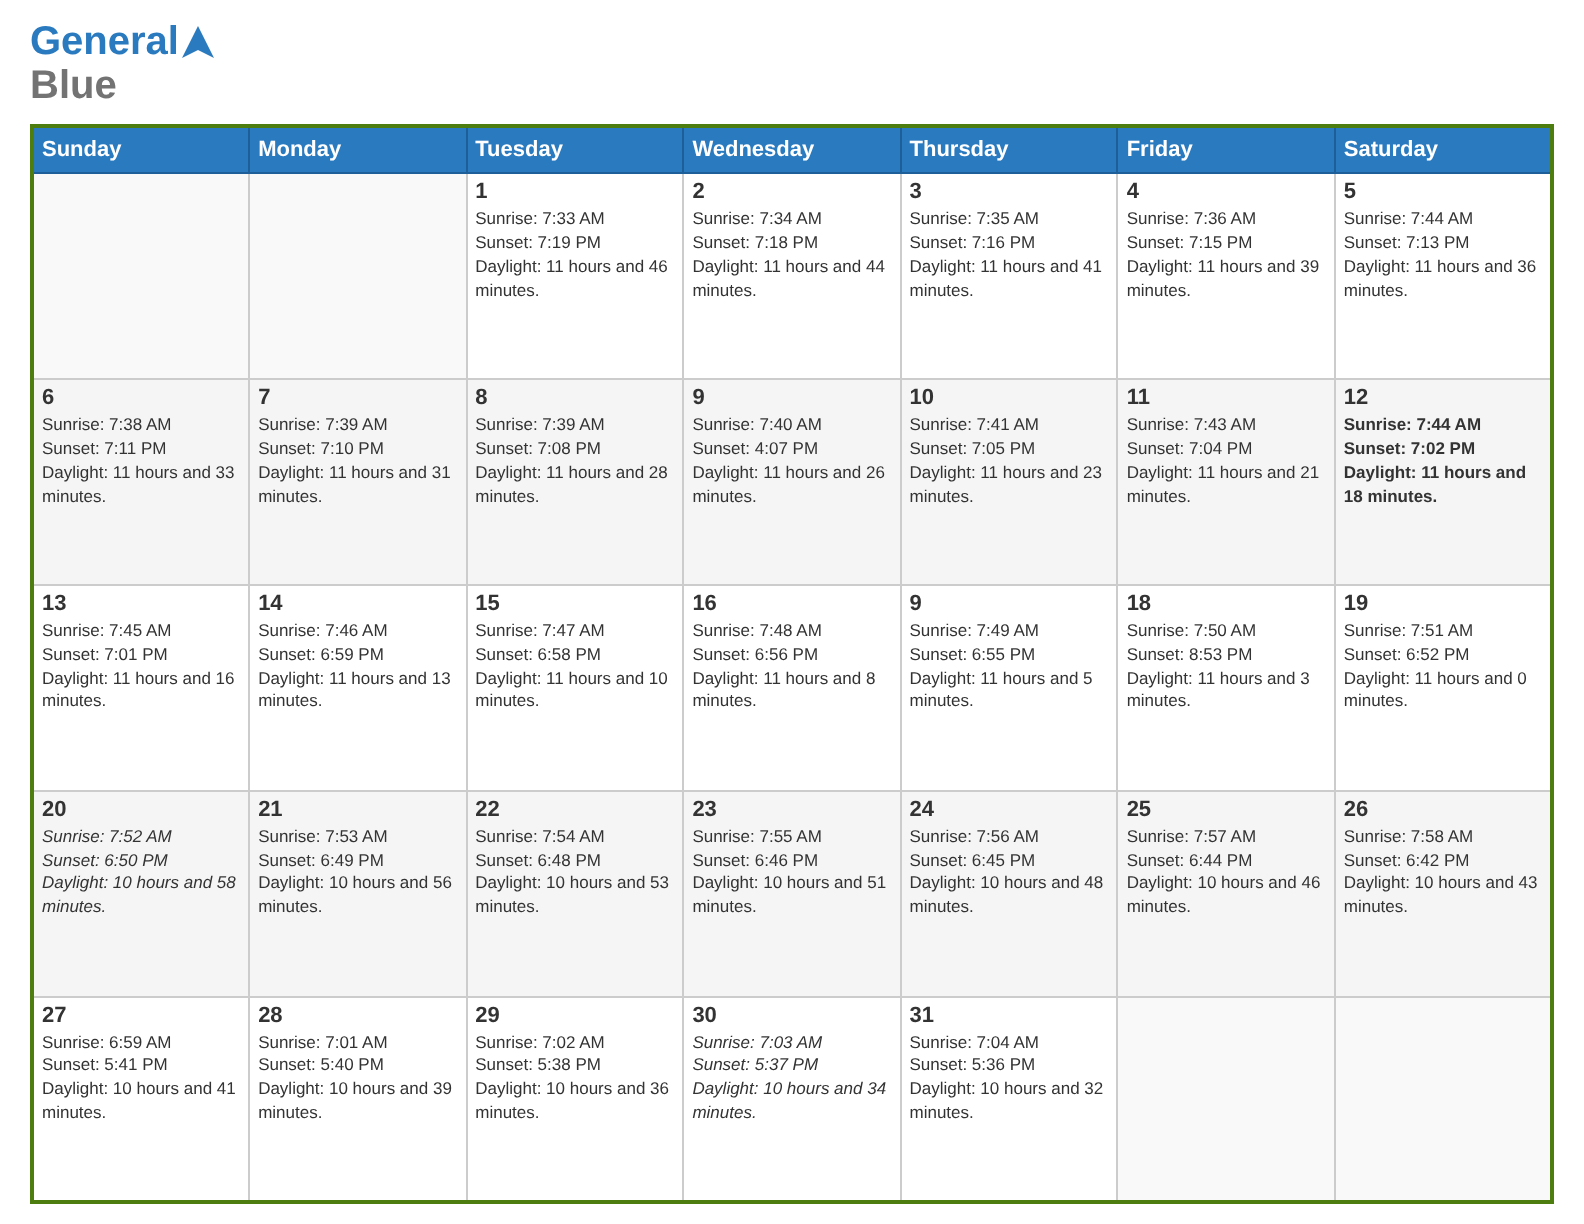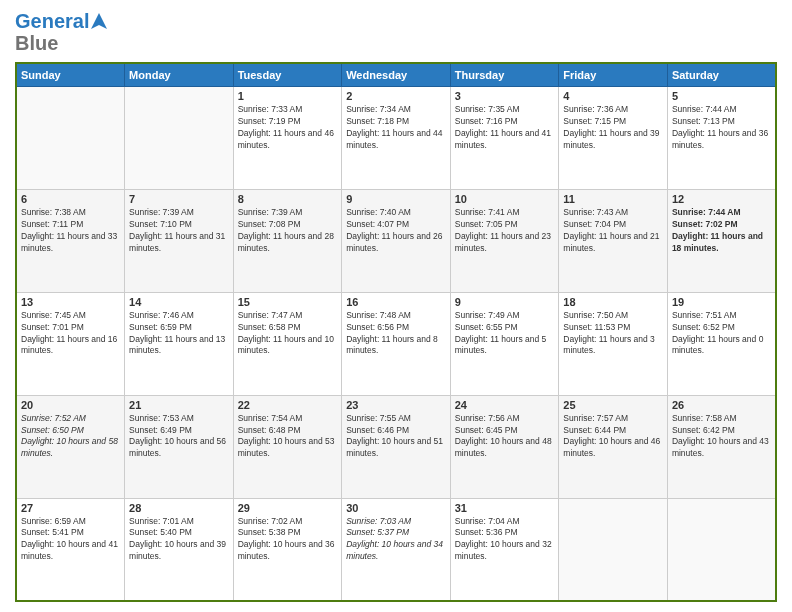--- a/index.html
+++ b/index.html
@@ -235,21 +235,21 @@
           </td>
           <td>
             <span class="day-num">9</span>
             <div class="day-info" style="white-space: pre-line;">Sunrise: 7:49 AM
 Sunset: 6:55 PM
 Daylight: 11 hours and 5 minutes.</div>
           </td>
           <td>
             <span class="day-num">18</span>
             <div class="day-info" style="white-space: pre-line;">Sunrise: 7:50 AM
-Sunset: 11:53 PM
+Sunset: 8:53 PM
 Daylight: 11 hours and 3 minutes.</div>
           </td>
           <td>
             <span class="day-num">19</span>
             <div class="day-info" style="white-space: pre-line;">Sunrise: 7:51 AM
 Sunset: 6:52 PM
 Daylight: 11 hours and 0 minutes.</div>
           </td>
         </tr>
         <tr>

